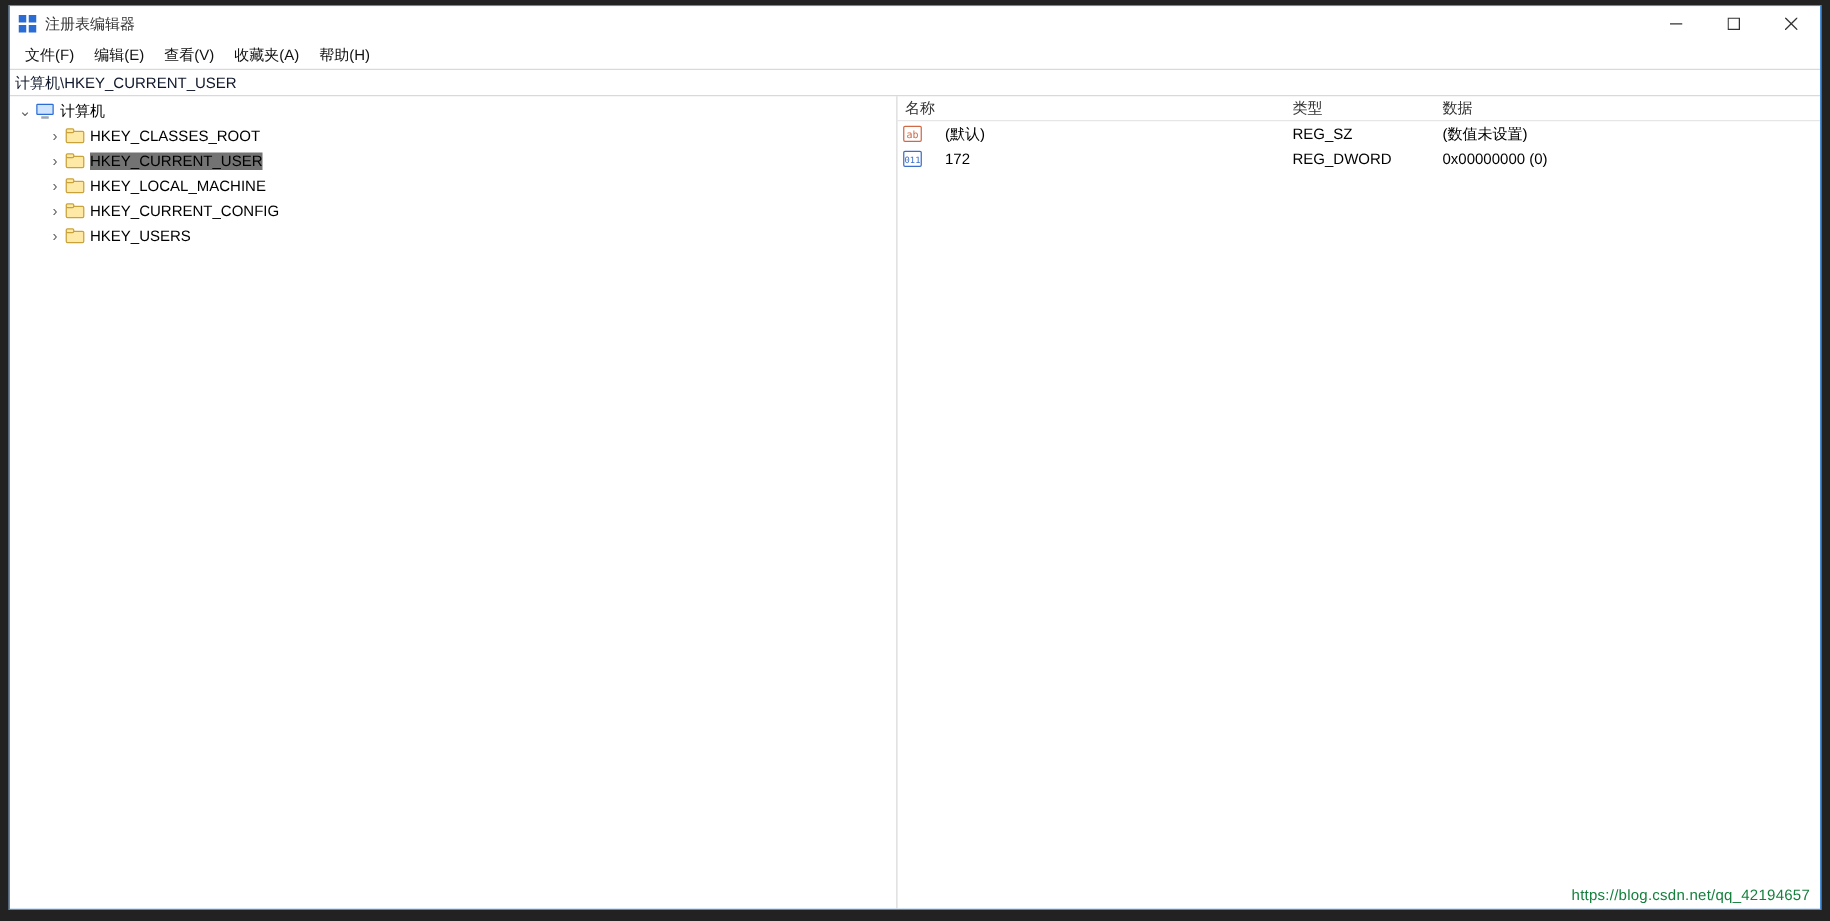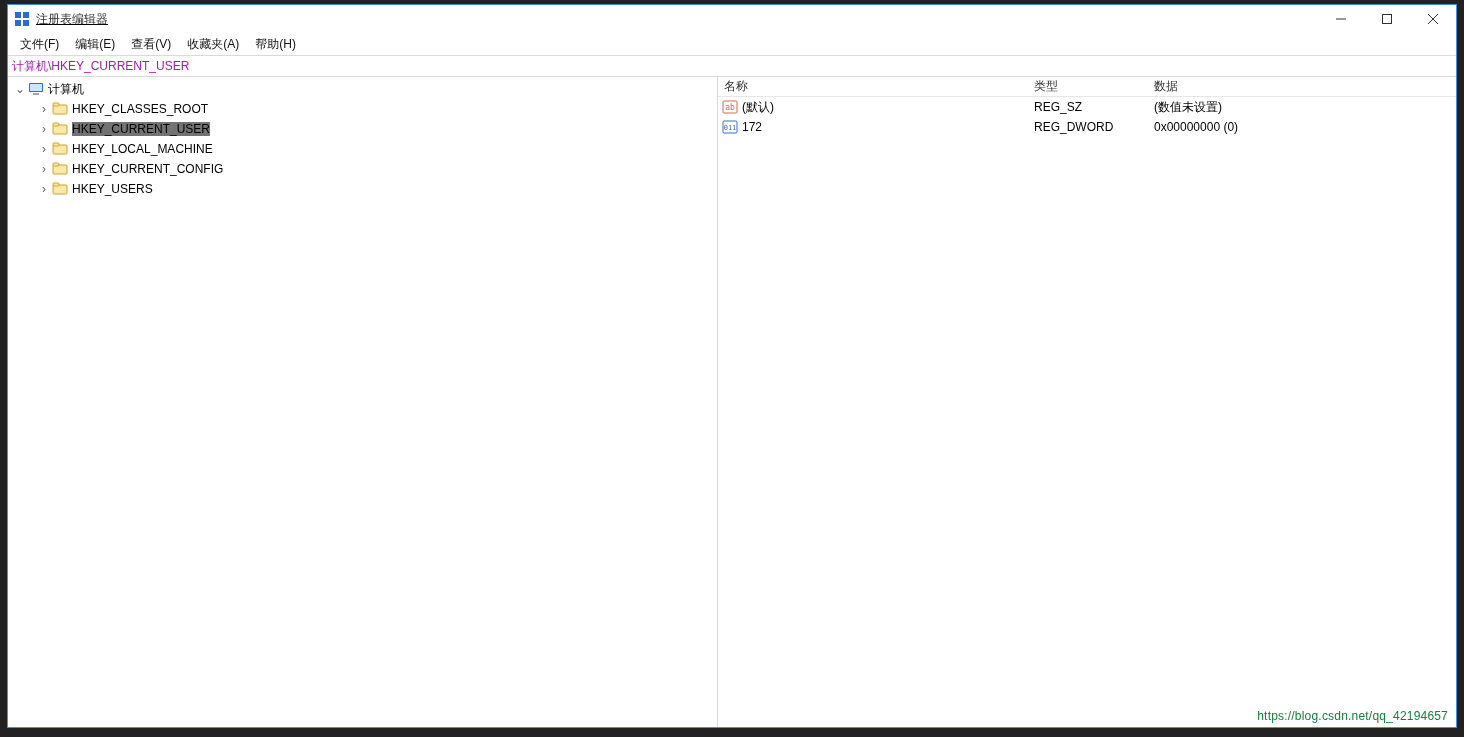--- a/index.html
+++ b/index.html
@@ -2,32 +2,32 @@
 <html><head>
 <meta charset="utf-8">
 <style>
   * { box-sizing: border-box; margin: 0; padding: 0; }
   html, body { width: 1464px; height: 737px; font-family: "Microsoft YaHei", "Segoe UI", sans-serif; font-size: 12px; background: #222; }
   .window {
     position: absolute; left: 7px; top: 4px; width: 1450px; height: 724px;
     background: #fff; border: 1px solid #4a90d9; display: flex; flex-direction: column;
   }
   
-  .titlebar { height: 28px; display: flex; align-items: center; background: #fff; text-decoration: underline; }
+  .titlebar { height: 28px; display: flex; align-items: center; background: #fff; }
   .titlebar .app-icon { width: 16px; height: 16px; margin: 0 6px 0 6px; }
   .titlebar .title { color: #333; flex: 0 0 auto; }
   .titlebar .spacer { flex: 1; }
   .win-controls { display: flex; }
   .win-btn { width: 46px; height: 28px; display:flex; align-items:center; justify-content:center; color:#555; }
   
   .menubar { height: 22px; display:flex; align-items:center; padding: 0 4px; gap: 0; }
   .menubar .menuitem { padding: 2px 8px; color:#111; }
   
   .addressbar { height: 22px; border-top:1px solid #d9d9d9; border-bottom:1px solid #d9d9d9; display:flex; align-items:center; padding:0 4px; }
-  .addressbar .path { color:#a21caf; }
+  .addressbar .path { color:#0f172a; }
   
   .body { flex:1; display:flex; min-height:0; }
   .treepane { width: 710px; border-right:1px solid #d9d9d9; overflow:auto; padding-top:2px; }
   .listpane { flex:1; display:flex; flex-direction:column; }
   
   .tree-row { height:20px; display:flex; align-items:center; }
   .tree-row .expander { width:16px; text-align:center; color:#666; user-select:none; }
   .tree-row .expander.open::before { content:"⌄"; font-size:12px; }
   .tree-row .expander.closed::before { content:"›"; font-size:12px; }
   .tree-row .tr-icon { width:16px; height:16px; margin-right:4px; display:inline-flex; align-items:center; justify-content:center; }
@@ -41,21 +41,21 @@
   .col-name  { width:316px; padding-left:6px; }
   .col-type  { width:120px; }
   .col-data  { flex:1; }
   
   .listrows { flex:1; overflow:auto; }
   .list-row { height:20px; display:flex; align-items:center; }
   .list-row .cell { display:flex; align-items:center; }
   .list-row .cell.name { width:316px; padding-left:4px; }
   .list-row .cell.type { width:120px; }
   .list-row .cell.data { flex:1; }
-  .val-icon { width:16px; height:16px; margin-right:4px; display:inline-flex; }
+  .val-icon { width:16px; height:16px; margin-right:18px; display:inline-flex; }
   .watermark {
     position:absolute; right:8px; bottom:4px; color:#15803d; font-size:12px; letter-spacing:0.2px; pointer-events:none;
   }
 </style>
 </head>
 <body>
 
 <div class="window">
 
   <div class="titlebar">

